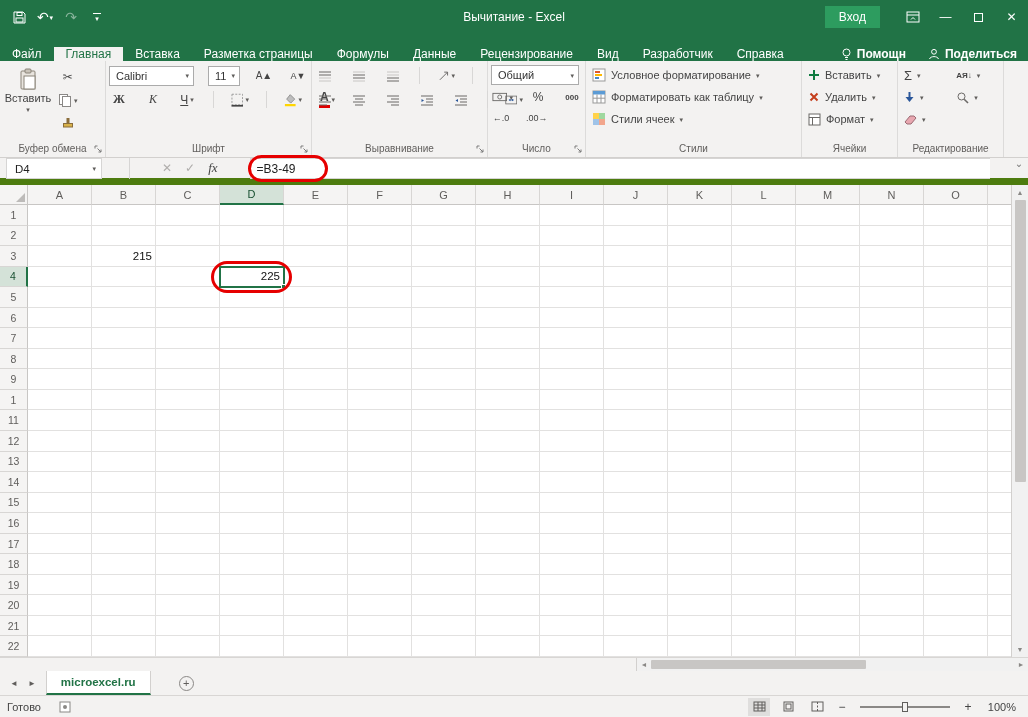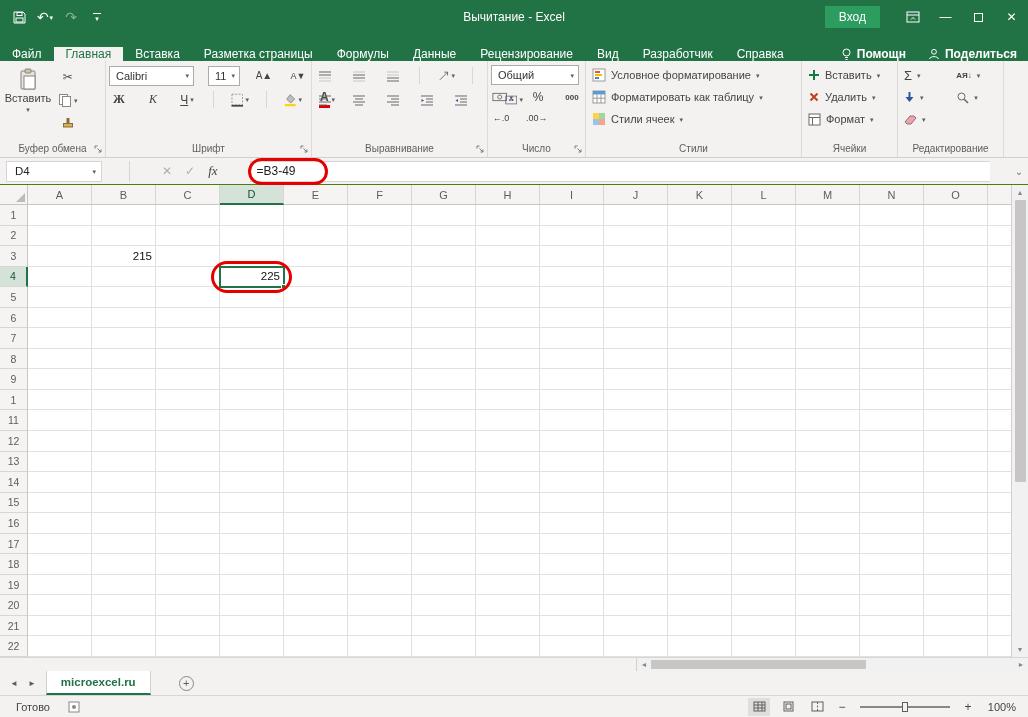--- a/index.html
+++ b/index.html
@@ -47,21 +47,21 @@
   .bold-b{font-weight:bold;font-family:"Liberation Serif",serif;}
   .italic-b{font-style:italic;font-family:"Liberation Serif",serif;}
   .under-b{text-decoration:underline;}
   .vsep{width:1px;height:17px;background:#d8d7d6;margin:0 2px;flex:0 0 auto;}
   .dec-ic{font-size:9px;color:#444;white-space:nowrap;}
   .stack-btn{display:flex;align-items:center;gap:5px;height:20px;font-size:11px;color:#444;padding:0 3px;white-space:nowrap;}
   .edit-grid{display:grid;grid-template-columns:auto auto;gap:2px 8px;align-items:center;}
   .sort-ic{font-size:8px;font-weight:bold;letter-spacing:0;}
 
   
-  .formula-row{height:27px;background:#f3f2f1;display:flex;align-items:center;border-bottom:1px solid #4d7c0f;flex:0 0 auto;position:relative;z-index:5;gap:20px;}
+  .formula-row{height:27px;background:#f3f2f1;display:flex;border-bottom:7px solid #4d7c0f;flex:0 0 auto;position:relative;z-index:5;gap:20px;}
   .name-box{width:96px;height:21px;background:#fff;border:1px solid #d6d5d4;margin-left:6px;display:flex;align-items:center;font-size:11.5px;padding-left:8px;color:#222;}
   .name-box .caret{margin-left:auto;padding-right:5px;}
   .nb-sep{width:1px;height:21px;background:#d6d5d4;margin-left:7px;}
   .fxs{display:flex;align-items:center;gap:13px;padding:0 12px;}
   .fx-gray{color:#b0aeac;font-size:12px;}
   .fx-fn{font-family:"Liberation Serif",serif;font-style:italic;font-size:13px;color:#444;}
   .formula-box{flex:1;height:21px;background:#fff;border:1px solid #d6d5d4;border-right:none;display:flex;align-items:center;padding-left:6px;font-size:12px;color:#222;position:relative;}
   .fb-expand{width:18px;color:#777;font-size:10px;text-align:center;}
   .formula-oval{position:absolute;left:-3px;top:-4px;width:80px;height:27px;border:3px solid #e60000;border-radius:14px;pointer-events:none;z-index:30;}
 
@@ -97,21 +97,21 @@
   .htrack{flex:1;}
 
   
   .sheet-bar{height:24px;background:#f3f2f1;display:flex;align-items:stretch;flex:0 0 auto;}
   .sheet-nav{display:flex;align-items:center;gap:10px;padding:0 10px;color:#605e5c;font-size:8px;}
   .sheet-tab{background:#fff;color:#217346;font-weight:700;font-size:11.5px;display:flex;align-items:center;padding:0 14px;border-left:1px solid #d2d0ce;border-right:1px solid #d2d0ce;border-bottom:2px solid #217346;}
   .add-sheet{width:15px;height:15px;border:1px solid #8a8886;border-radius:50%;color:#605e5c;font-size:11px;line-height:1;display:flex;align-items:center;justify-content:center;align-self:center;margin-left:28px;}
 
   
   .status-bar{height:22px;background:#f3f2f1;border-top:1px solid #d8d6d4;display:flex;align-items:center;flex:0 0 auto;font-size:11px;color:#444;}
-  .status-left{display:flex;align-items:center;gap:18px;padding-left:16px;}
+  .status-left{display:flex;align-items:center;gap:18px;padding-left:7px;}
   .status-right{margin-left:auto;display:flex;align-items:center;gap:7px;padding-right:12px;}
   .view-btn{width:22px;height:18px;display:flex;align-items:center;justify-content:center;}
   .view-btn.active{background:#dfdedd;}
   .zoom-track{width:90px;height:2px;background:#8a8886;position:relative;margin:0 4px;}
   .zoom-tick{position:absolute;left:50%;top:-3px;width:1px;height:8px;background:#8a8886;}
   .zoom-thumb{position:absolute;left:calc(50% - 3px);top:-4px;width:6px;height:10px;background:#f3f2f1;border:1px solid #605e5c;}
   .zoom-btn{font-size:12px;color:#444;width:14px;text-align:center;}
   .zoom-label{min-width:34px;text-align:right;}
 </style>
 </head>

